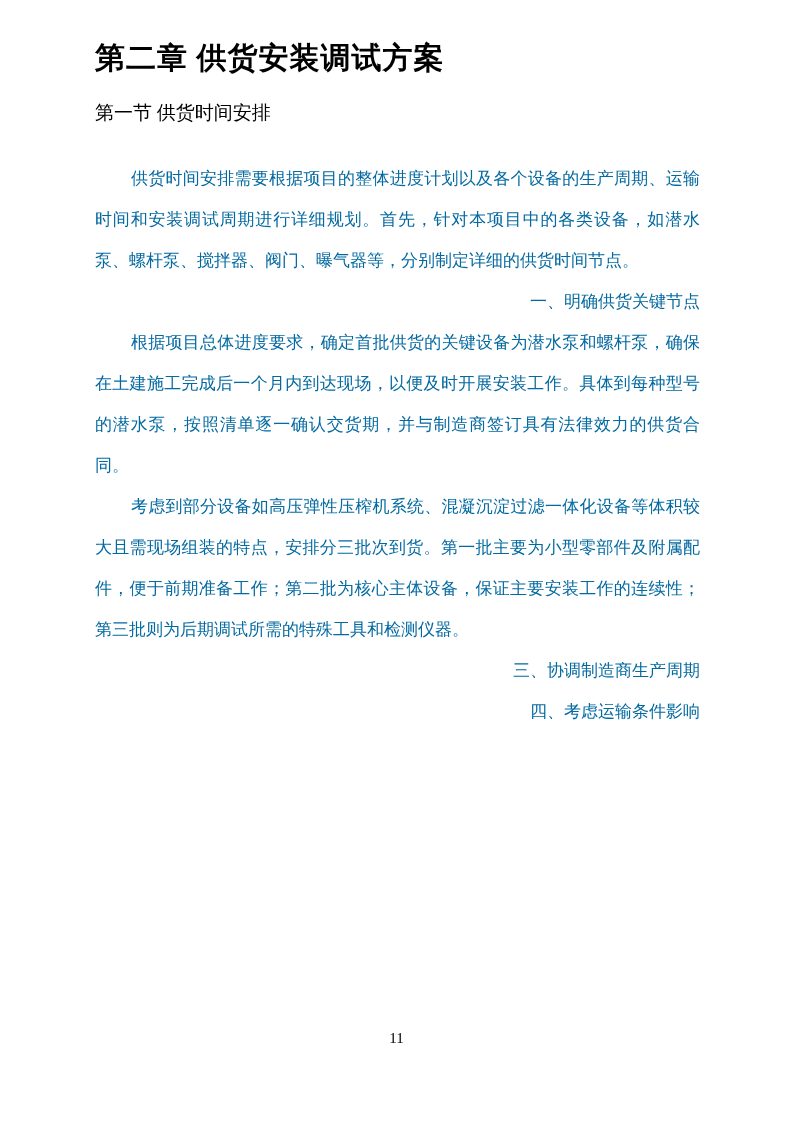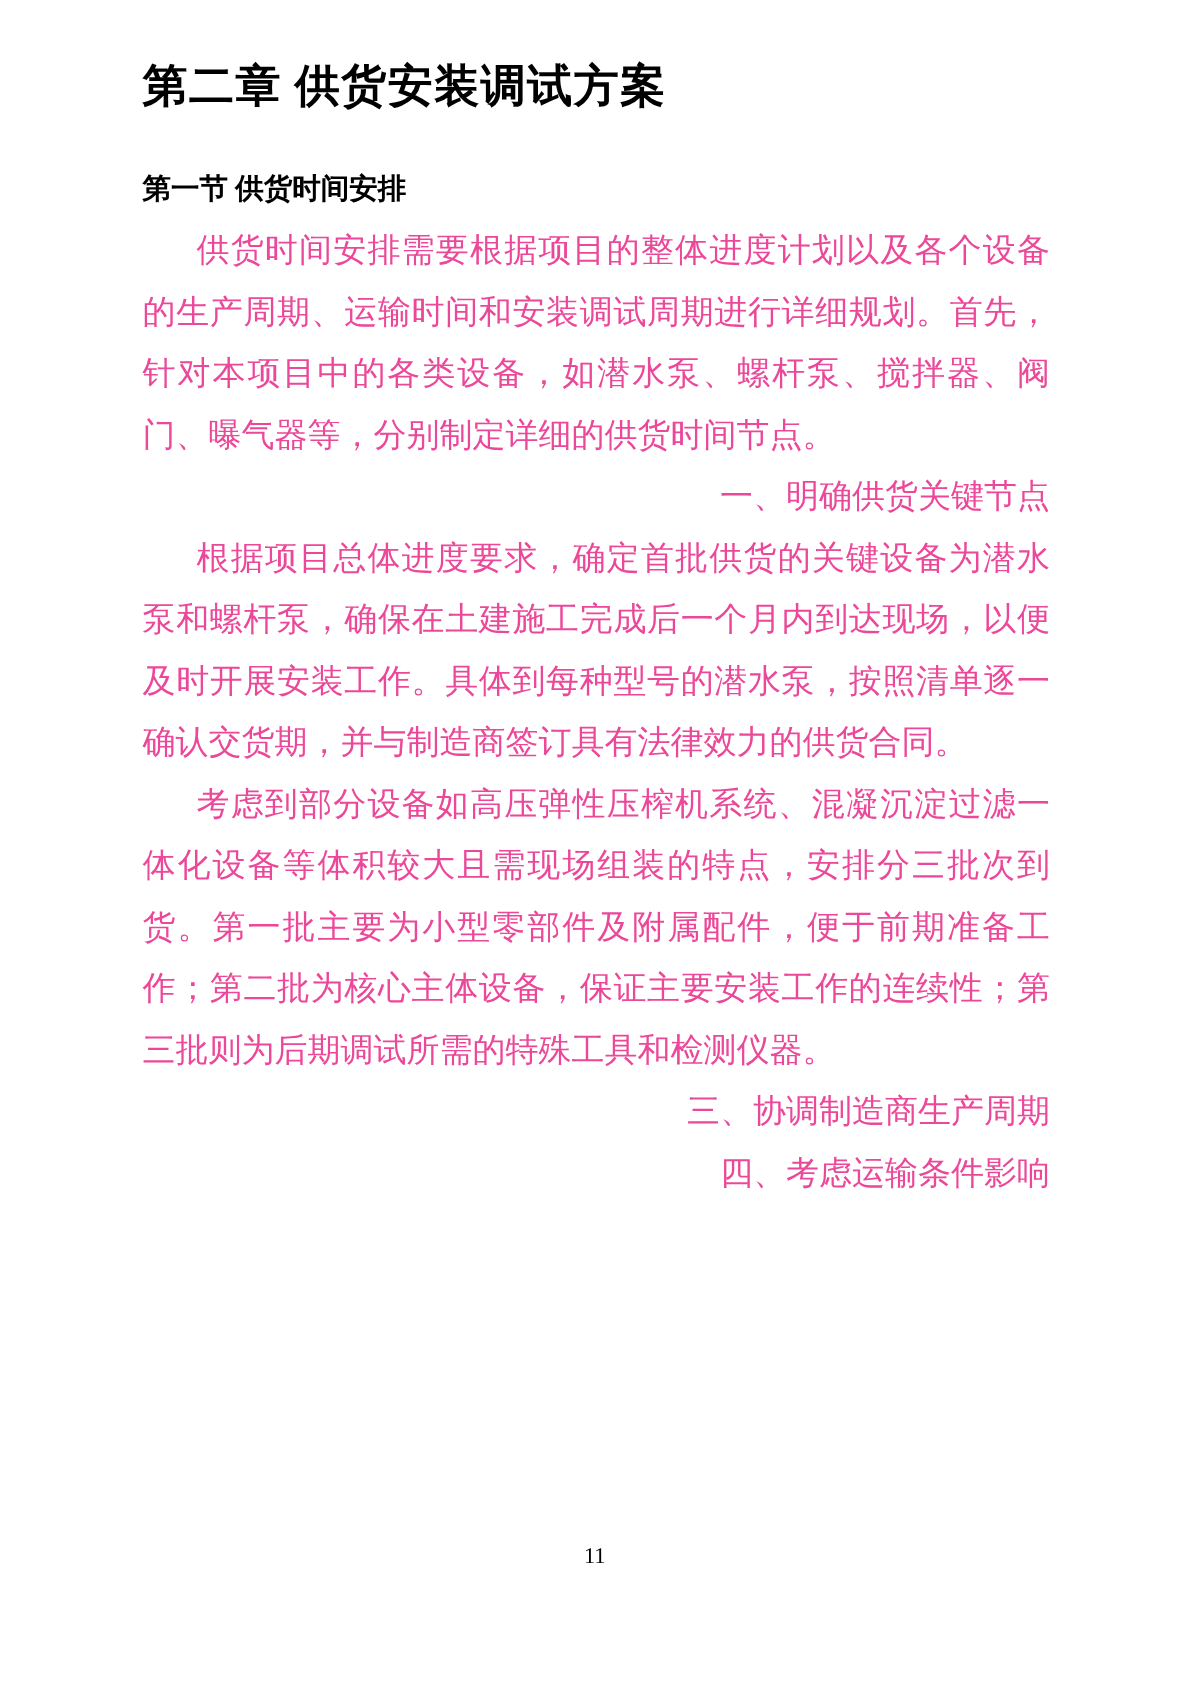--- a/index.html
+++ b/index.html
@@ -18,35 +18,35 @@
     width: 793px;
     height: 1122px;
     background: #ffffff;
     padding: 38px 93px 0 95px;
   }
   .doc-title {
     font-size: 30px;
     font-weight: bold;
     line-height: 40px;
     letter-spacing: 1px;
-    margin-bottom: 36px;
+    margin-bottom: 22px;
     font-family: "Liberation Serif", "DejaVu Serif", serif;
   }
   .section-heading {
     font-size: 19px;
-    font-weight: bold;
+    font-weight: normal;
     line-height: 26px;
-    margin-bottom: 6px;
+    margin-bottom: 32px;
   }
   .para {
-    font-size: 22px;
+    font-size: 17px;
     line-height: 41px;
     text-indent: 36px;
     text-align: justify;
-    color: #ec4899;
+    color: #0369a1;
   }
   .para.subheading {
     text-align: right;
   }
   .page-number {
     position: absolute;
     bottom: 75px;
     left: 0;
     width: 100%;
     text-align: center;

